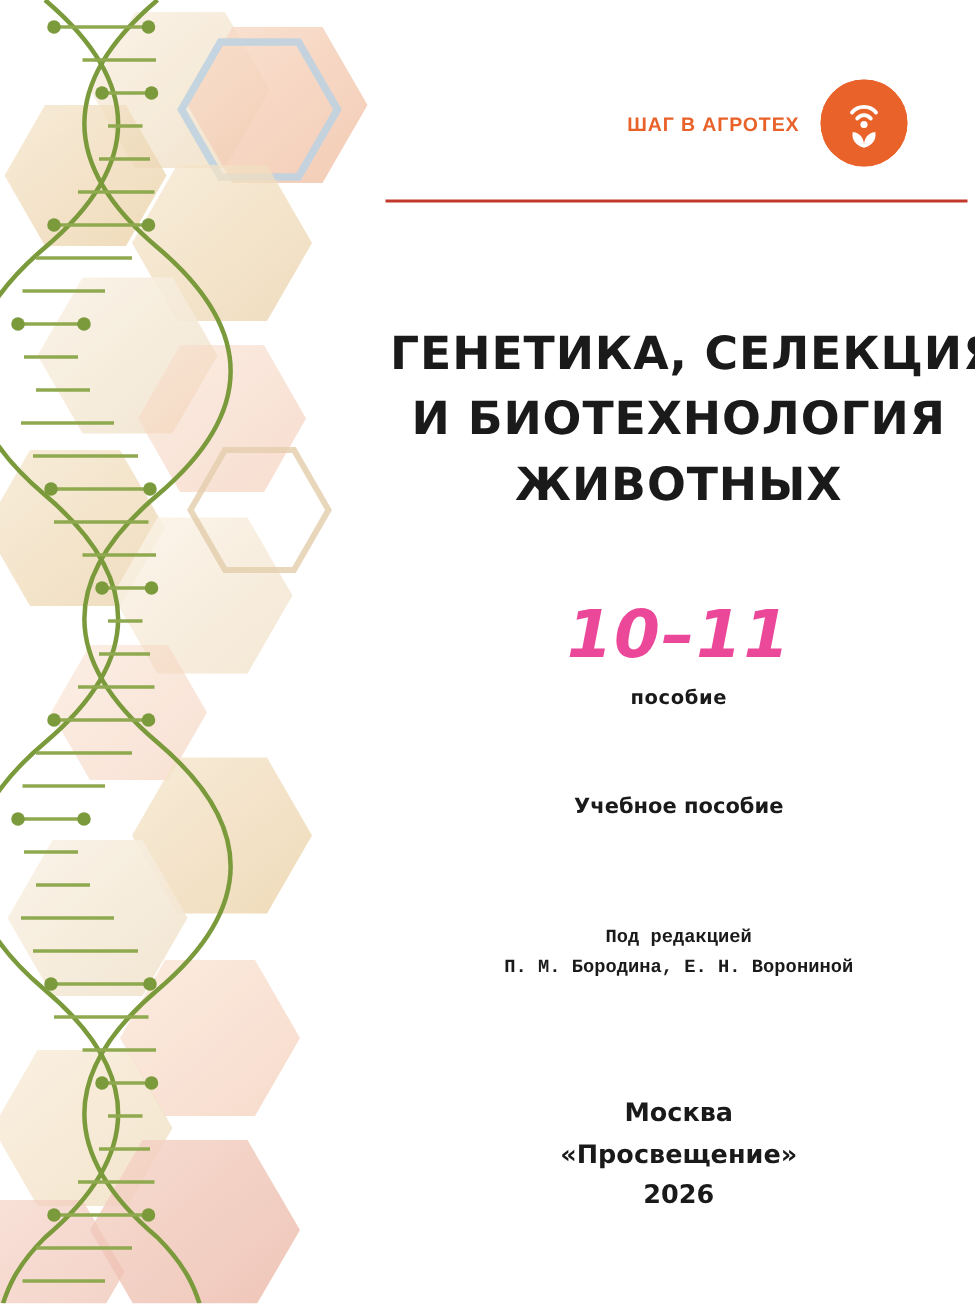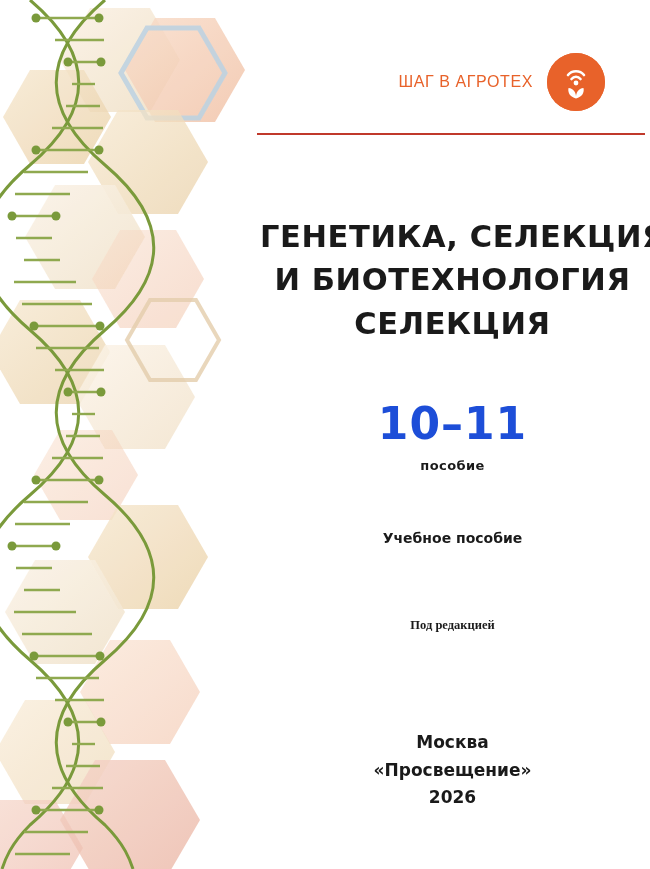--- a/index.html
+++ b/index.html
@@ -39,22 +39,22 @@
     left: 260px;
     top: 46px;
     width: 345px;
     height: 72px;
     display: flex;
     align-items: center;
     justify-content: flex-end;
   }
   .brand-text {
     font-family: "Liberation Sans", sans-serif;
-    font-weight: normal;
-    font-size: 16px;
+    font-weight: bold;
+    font-size: 13px;
     letter-spacing: 0.6px;
     color: #E8622A;
     white-space: nowrap;
     margin-right: 14px;
   }
   .brand-mark {
     width: 58px;
     height: 58px;
     border-radius: 50%;
     background: #E8622A;
@@ -96,21 +96,22 @@
   .grade {
     position: absolute;
     left: 260px;
     top: 398px;
     width: 385px;
     text-align: center;
     font-family: "DejaVu Sans", sans-serif;
     font-weight: bold;
     font-size: 44px;
     letter-spacing: 1px;
-    color: #1d4ed8;
+    color: #ec4899;
+    font-style: italic;
   }
   .grade-sub {
     position: absolute;
     left: 260px;
     top: 458px;
     width: 385px;
     text-align: center;
     font-family: "DejaVu Sans", sans-serif;
     font-weight: bold;
     font-size: 13px;
@@ -130,21 +131,21 @@
     line-height: 1.55;
     color: #1a1a1a;
   }
 
   .editors {
     position: absolute;
     left: 260px;
     top: 615px;
     width: 385px;
     text-align: center;
-    font-family: Liberation Serif, serif;
+    font-family: Liberation Mono, monospace;
     font-weight: bold;
     font-size: 12.5px;
     line-height: 1.6;
     color: #1a1a1a;
   }
 
   .imprint {
     position: absolute;
     left: 260px;
     top: 729px;
@@ -301,32 +302,33 @@
         </g>
       </svg>
     </span>
   </div>
 
   <div class="rule"></div>
 
   <div class="title-block">
     <div class="title-line">ГЕНЕТИКА, СЕЛЕКЦИЯ</div>
     <div class="title-line">И БИОТЕХНОЛОГИЯ</div>
-    <div class="title-line">СЕЛЕКЦИЯ</div>
+    <div class="title-line">ЖИВОТНЫХ</div>
   </div>
 
   <div class="grade">10–11</div>
   <div class="grade-sub">пособие</div>
 
   <div class="subtitle">
     <div>Учебное пособие</div>
   </div>
 
   <div class="editors">
     <div>Под редакцией</div>
+    <div>П. М. Бородина, Е. Н. Ворониной</div>
   </div>
 
   <div class="imprint">
     <div>Москва</div>
     <div>«Просвещение»</div>
     <div>2026</div>
   </div>
 
 </div>
 

